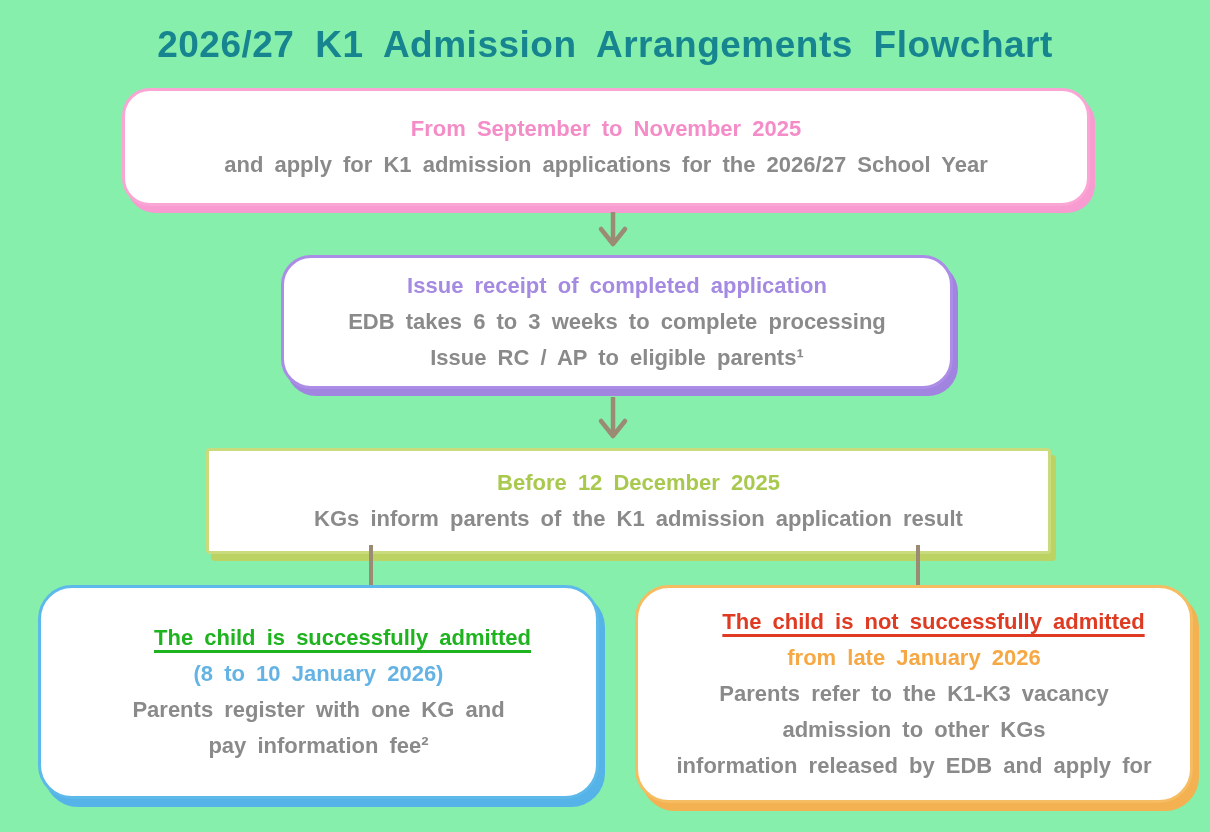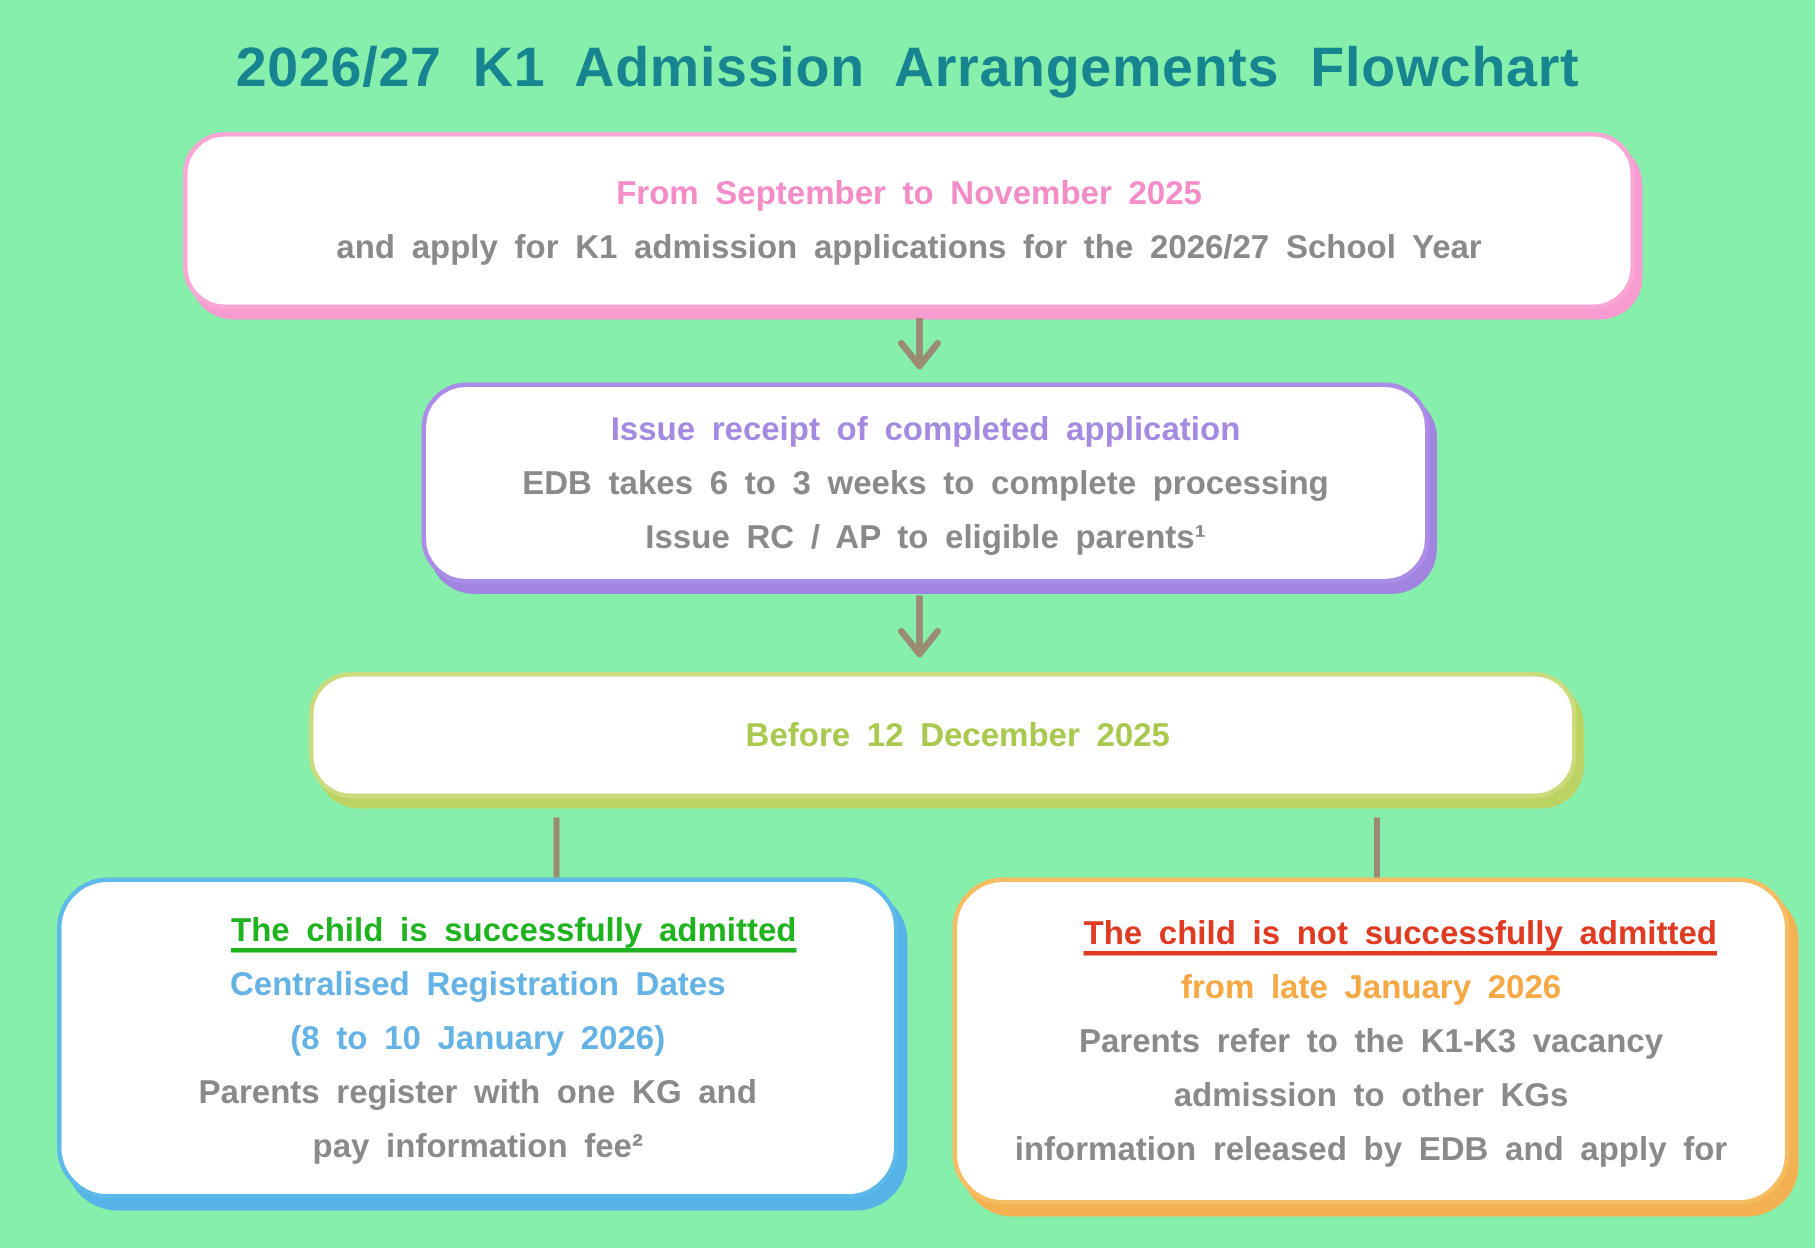--- a/index.html
+++ b/index.html
@@ -49,23 +49,23 @@
 
   #box-processing {
     left: 281px; top: 255px; width: 672px; height: 134px;
     border-color: var(--purple-border);
     border-radius: 30px;
     box-shadow: 5px 7px 0 var(--purple-shadow);
   }
   #box-processing .box-heading { color: var(--purple-heading); }
 
   #box-result {
-    left: 206px; top: 448px; width: 845px; height: 84px;
+    left: 206px; top: 448px; width: 845px; height: 106px;
     border-color: var(--green-border);
-    border-radius: 28px;
+    border-radius: 4px;
     box-shadow: 5px 7px 0 var(--green-shadow);
     padding-left: 20px;
   }
   #box-result .box-heading { color: var(--green-heading); }
 
   #box-admitted {
     left: 38px; top: 585px; width: 561px; height: 214px;
     border-color: var(--blue-border);
     border-radius: 34px;
     box-shadow: 6px 8px 0 var(--blue-shadow);
@@ -118,25 +118,25 @@
   </div>
 
   <div class="flow-box" id="box-processing">
     <div class="box-heading">Issue receipt of completed application</div>
     <div class="body-line">EDB takes 6 to 3 weeks to complete processing</div>
     <div class="body-line">Issue RC / AP to eligible parents¹</div>
   </div>
 
   <div class="flow-box" id="box-result">
     <div class="box-heading">Before 12 December 2025</div>
+    <div class="body-line">KGs inform parents of the K1 admission application result</div>
   </div>
 
   <div class="flow-box" id="box-admitted">
     <div class="box-heading">The child is successfully admitted</div>
-    <div class="sub-line">Centralised Registration Dates</div>
     <div class="sub-line">(8 to 10 January 2026)</div>
     <div class="body-line">Parents register with one KG and</div>
     <div class="body-line">pay information fee²</div>
   </div>
 
   <div class="flow-box" id="box-not-admitted">
     <div class="box-heading">The child is not successfully admitted</div>
     <div class="sub-line">from late January 2026</div>
     <div class="body-line">Parents refer to the K1-K3 vacancy</div>
     <div class="body-line">admission to other KGs</div>

